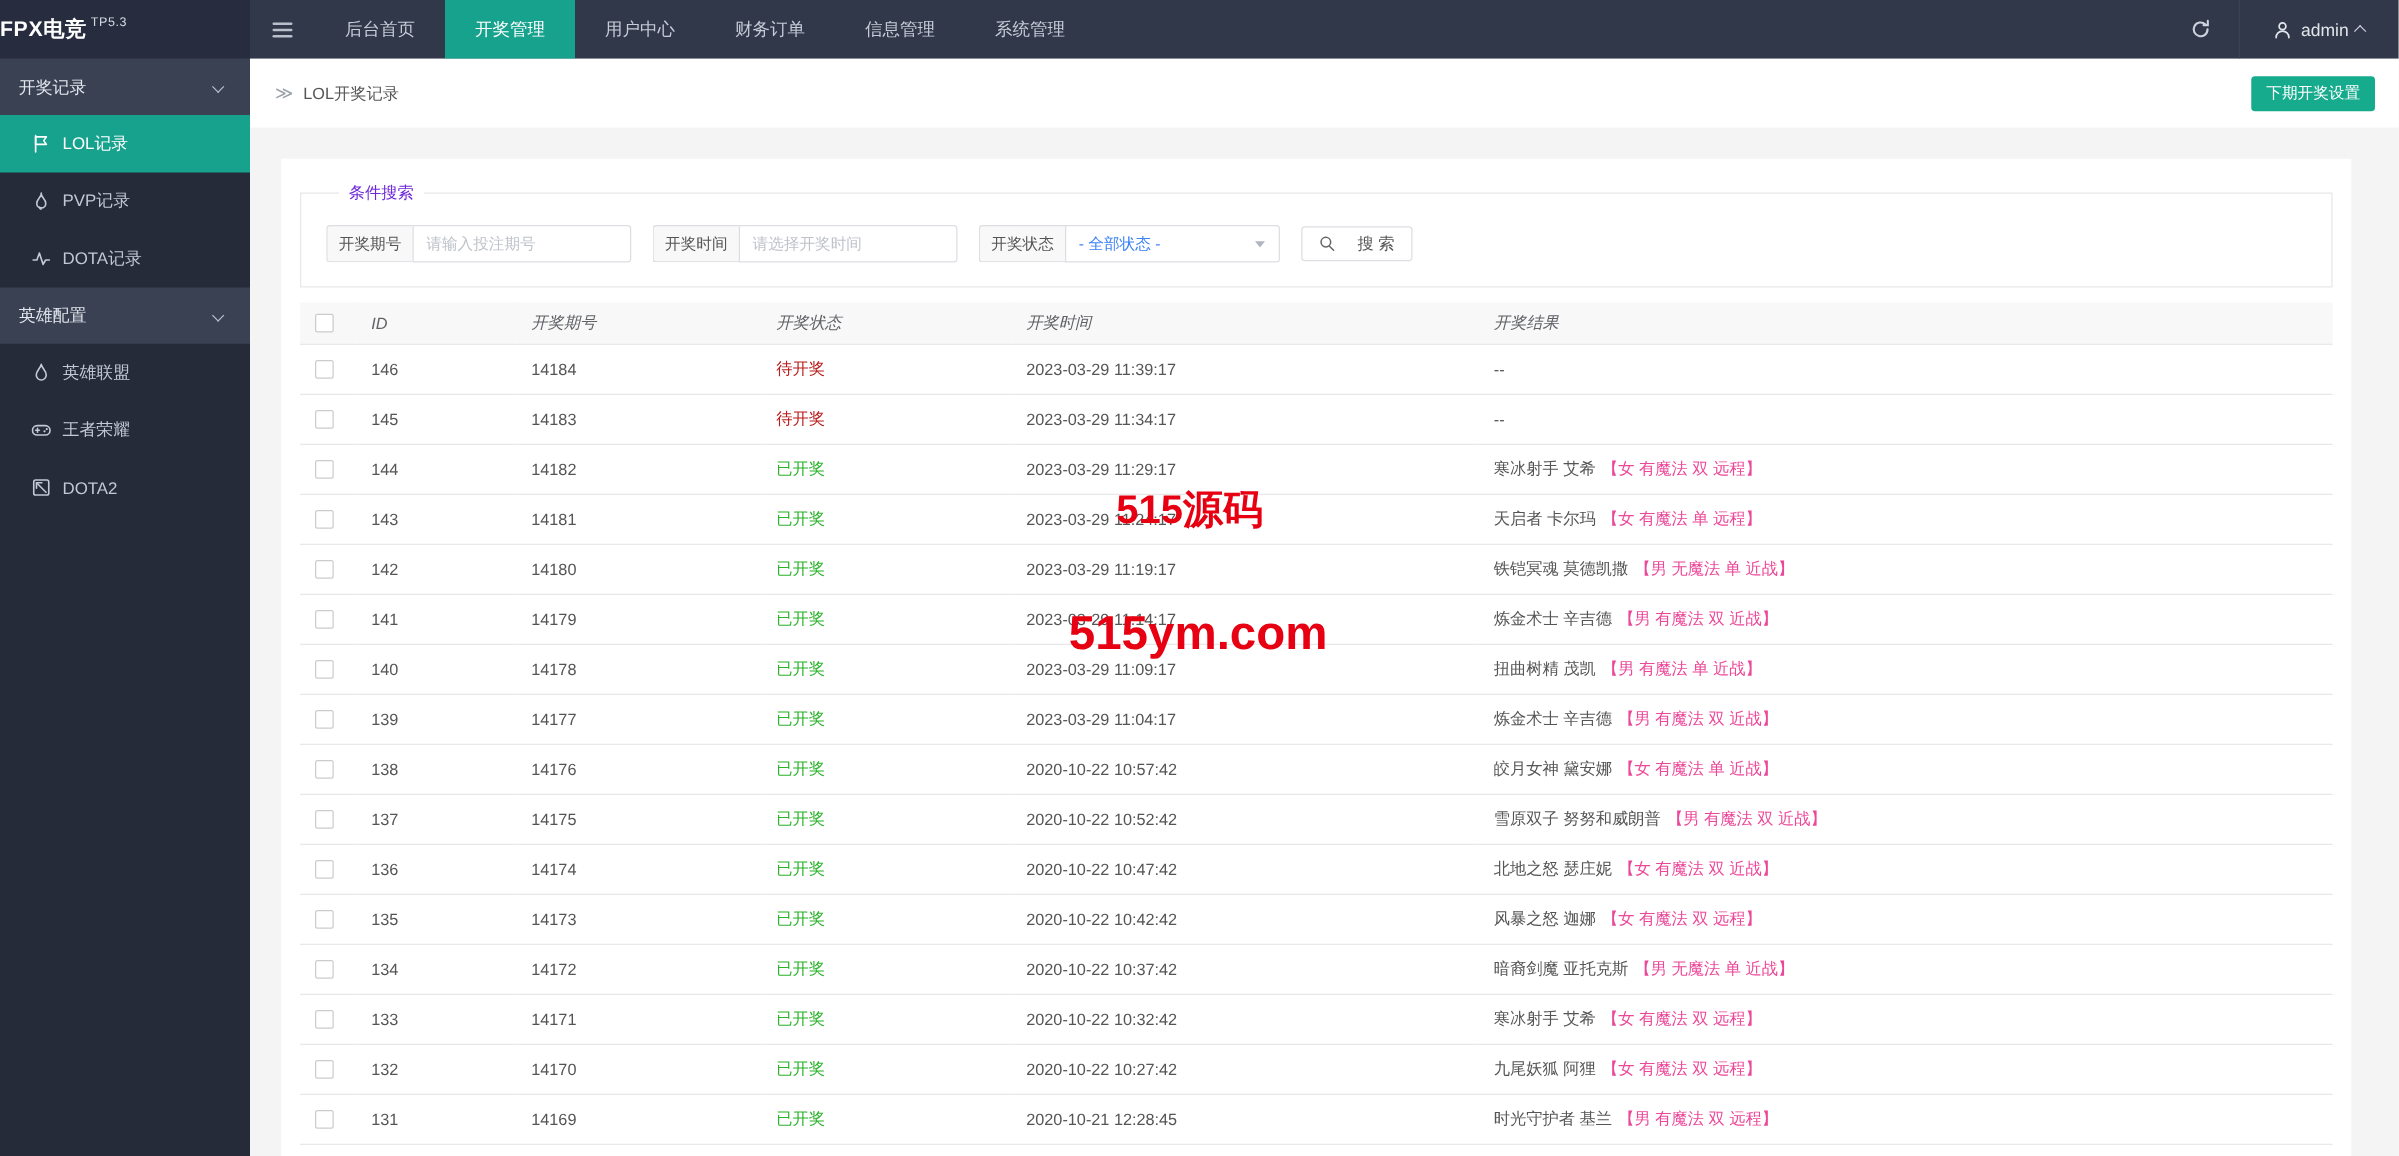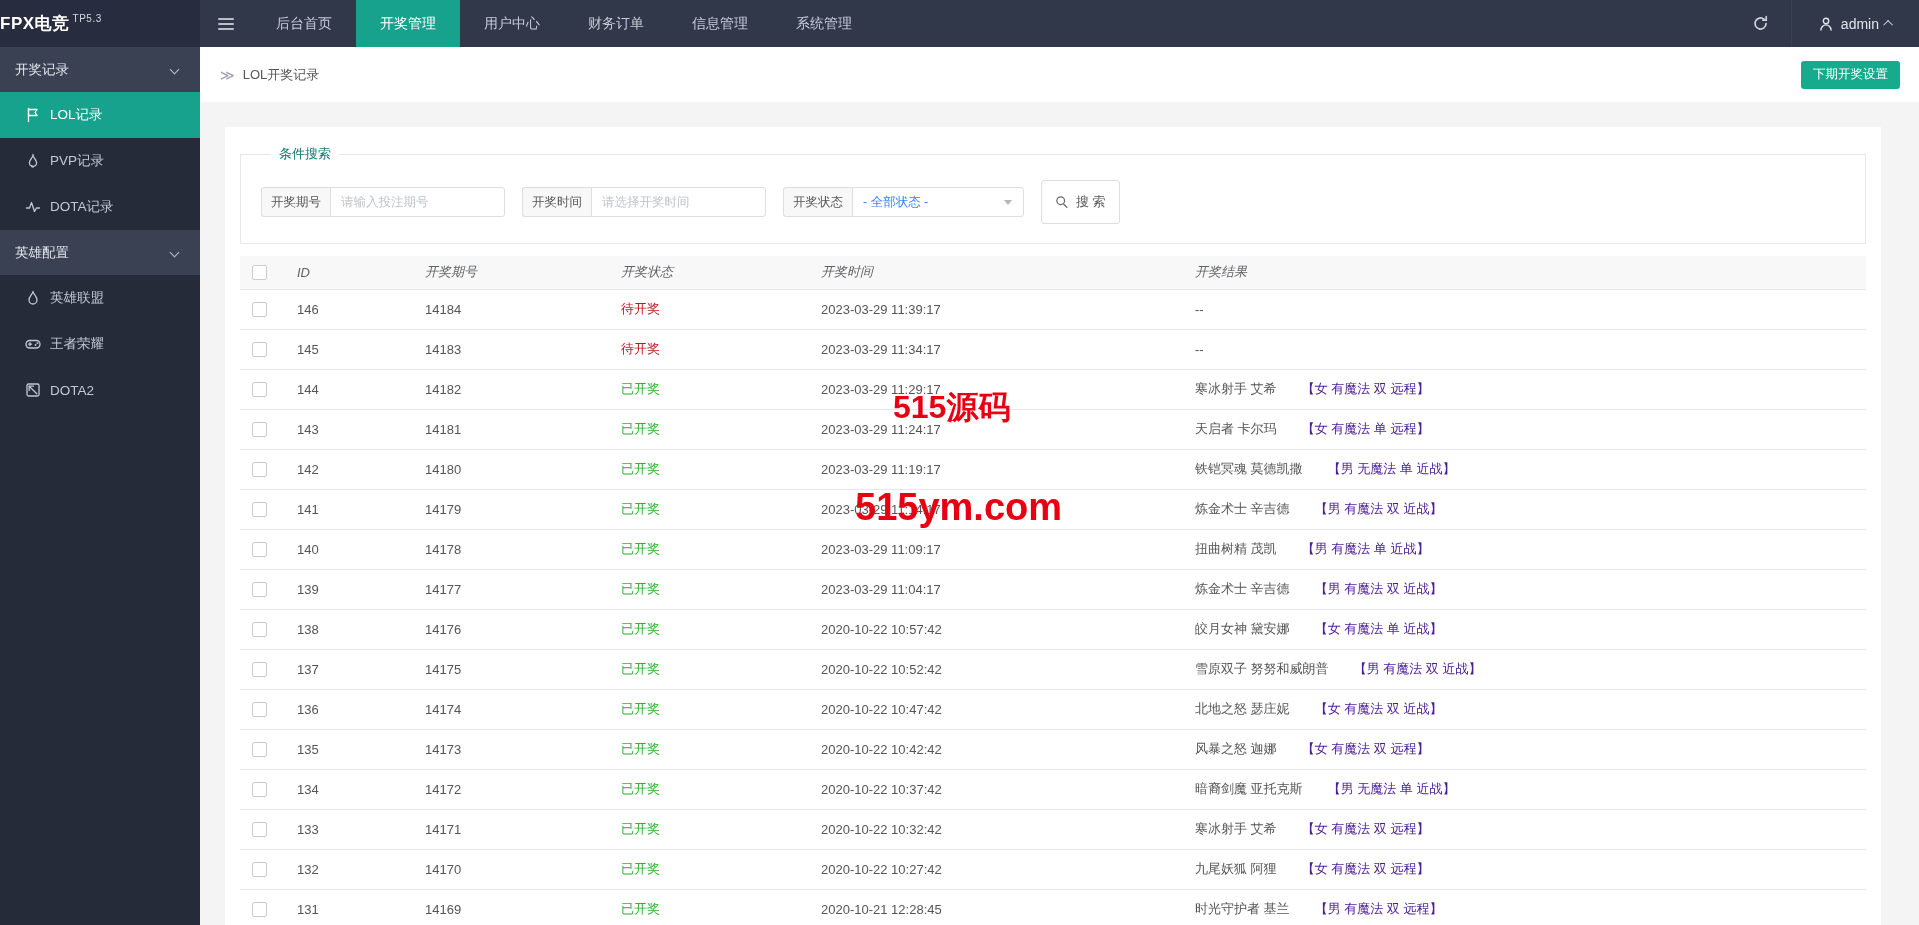--- a/index.html
+++ b/index.html
@@ -39,41 +39,41 @@
   .bc-bar { height:55px; background:#fff; display:flex; align-items:center; padding:0 19px 0 20px; flex:none; }
   .bc-chevrons { color:#9aa0a8; font-size:14px; margin-right:8px; }
   .bc-label { color:#555; font-size:13px; }
   .action-btn { margin-left:auto; background:#17ab8e; color:#fff; border:none; border-radius:3px; height:28px; padding:0 12px; font-size:12.5px; cursor:pointer; font-family:inherit; }
 
   
   .content { flex:1; padding:25px 38px 0 25px; min-height:0; }
   .card { background:#fff; height:100%; padding:18px 15px 0; }
 
   fieldset.search { border:1px solid #e8e8e8; padding:17px 20px 19px; }
-  fieldset.search legend { font-size:13px; color:#0f766e; padding:0 8px; margin-left:10px; }
+  fieldset.search legend { font-size:13px; color:#6d28d9; padding:0 8px; margin-left:10px; }
   .search-row { display:flex; align-items:center; gap:17px; }
   .input-group { display:flex; height:30px; }
   .ig-addon { background:#f8f8f9; border:1px solid #dcdee2; border-right:none; border-radius:3px 0 0 3px; padding:0 9px; display:flex; align-items:center; color:#555; font-size:12.5px; white-space:nowrap; }
   .input-group input { width:175px; border:1px solid #dcdee2; border-radius:0 3px 3px 0; padding:0 10px; font-size:12.5px; color:#555; outline:none; font-family:inherit; }
   .input-group input::placeholder { color:#bfc3c9; }
   .ig-select { width:172px; border:1px solid #dcdee2; border-radius:0 3px 3px 0; padding:0 10px; display:flex; align-items:center; color:#3b82f6; font-size:12.5px; cursor:pointer; position:relative; }
   .caret-down { position:absolute; right:11px; top:12px; border:4.5px solid transparent; border-top:5.5px solid #b0b6bf; }
-  .search-btn { height:44px; display:flex; align-items:center; gap:7px; background:#fff; border:1px solid #dcdee2; border-radius:3px; padding:0 13px; font-size:13px; color:#555; cursor:pointer; font-family:inherit; }
+  .search-btn { height:28px; display:flex; align-items:center; gap:17px; background:#fff; border:1px solid #dcdee2; border-radius:3px; padding:0 13px; font-size:13px; color:#555; cursor:pointer; font-family:inherit; }
   .search-btn svg { width:14px; height:14px; }
 
   
   table { width:100%; border-collapse:collapse; margin-top:12px; table-layout:fixed; }
   thead th { background:#f8f8f9; height:33px; font-weight:normal; text-align:left; color:#606266; font-size:13px; padding:0 12px; border-bottom:1px solid #e8e8e8;font-style:italic; }
   tbody td { height:40px; padding:0 12px; border-bottom:1px solid #e8e8e8; color:#555; font-size:13px; white-space:nowrap; overflow:hidden; }
   .col-cb { width:45px; } .col-id { width:128px; } .col-period { width:196px; } .col-status { width:200px; } .col-time { width:374px; }
   .cb { display:inline-block; width:15px; height:15px; border:1px solid #ccc; border-radius:2px; background:#fff; vertical-align:middle; cursor:pointer; }
   td.st-pending { color:#b91c1c;font-family:Liberation Mono, monospace; }
   td.st-done { color:#2cb32c; }
   .res-name { color:#555; margin-right:5px; }
-  .res-attr { color:#4c1d95;margin-left:20px; }
+  .res-attr { color:#ec4899; }
 
   
   .wm { position:absolute; z-index:50; color:#e60012; font-weight:bold; pointer-events:none; white-space:nowrap; }
   .wm1 { left:893px; top:386px; font-size:32px; }
   .wm2 { left:855px; top:486px; font-size:38px; }
 </style>
 </head>
 <body>
 
 <div class="navbar">

